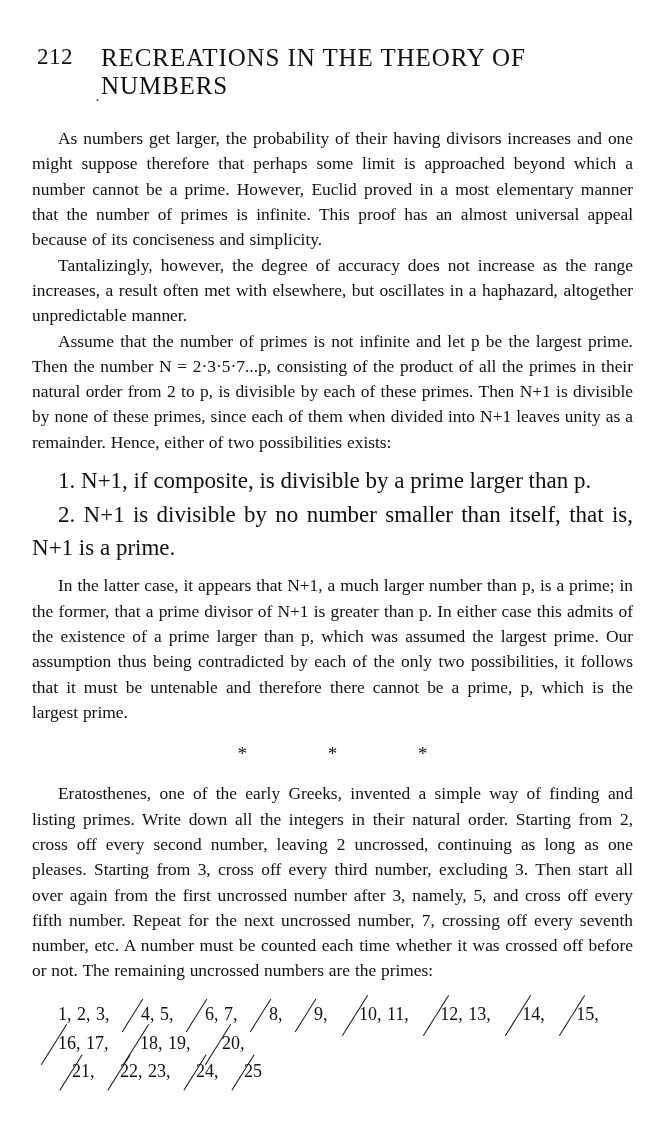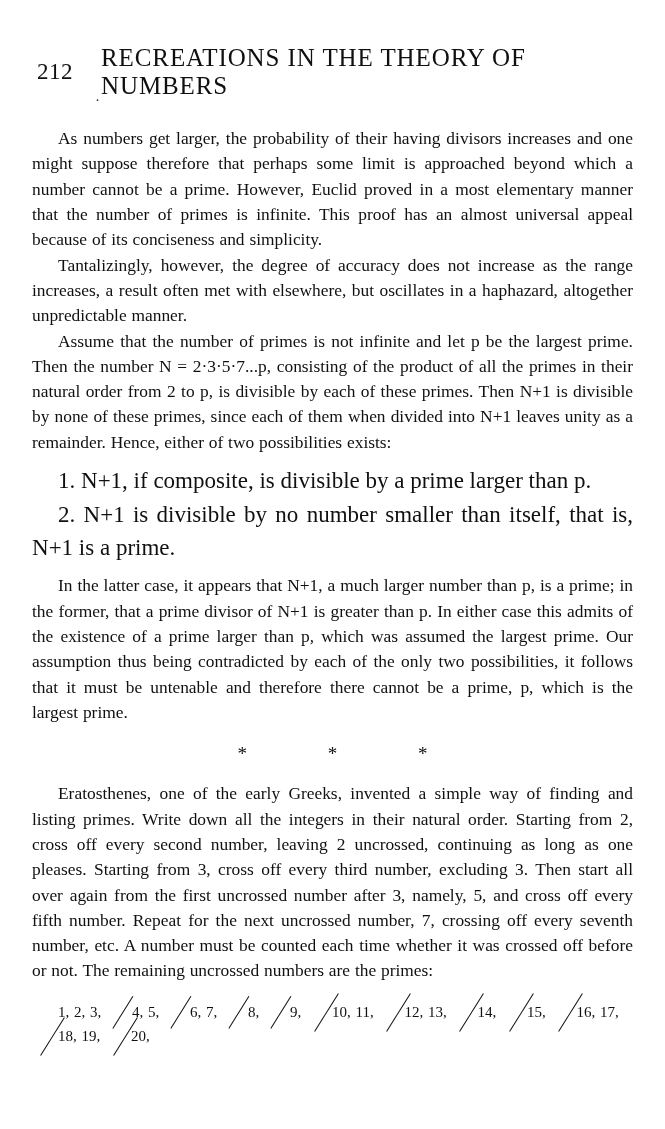--- a/index.html
+++ b/index.html
@@ -16,21 +16,21 @@
   }
   .page {
     position: relative;
     width: 665px;
     height: 1129px;
     box-sizing: border-box;
     padding: 0 32px;
   }
   .header {
     display: flex;
-    align-items: center;
+    align-items: flex-start;
     margin-top: 44px;
     margin-bottom: 26px;
     padding-left: 5px;
   }
   .folio {
     font-size: 23px;
     letter-spacing: 0.5px;
     margin-right: 28px;
     font-family: "Liberation Serif", serif;
   }
@@ -66,21 +66,21 @@
   }
   .ital { }
   .stars {
     text-align: center;
     margin: 18px 0 16px 0;
     font-size: 19px;
     letter-spacing: 38px;
     padding-left: 38px;
   }
   .numbers {
-    font-size: 15px;
+    font-size: 18px;
     line-height: 1.6;
     margin: 16px 0 0 0;
     text-indent: 26px;
     word-spacing: 1px;
   }
   .numbers .l2 {
     display: block;
     text-indent: 20px;
   }
   .struck {
@@ -126,15 +126,16 @@
   <div class="spacer-sm"></div>
 
   <p class="body"><span>In the latter case, it appears that </span><span class="ital">N</span><span>+1, a much larger number than </span><span class="ital">p</span><span>, is a prime; in the former, that a prime divisor of </span><span class="ital">N</span><span>+1 is greater than </span><span class="ital">p</span><span>.   In either case this admits of the existence of a prime larger than </span><span class="ital">p</span><span>, which was assumed the largest prime.   Our assumption thus being contradicted by each of the only two possibilities, it follows that it must be untenable and therefore there cannot be a prime, </span><span class="ital">p</span><span>, which is the largest prime.</span></p>
 
   <div class="stars">*   *   *</div>
 
   <p class="body">Eratosthenes, one of the early Greeks, invented a simple way of finding and listing primes.   Write down all the integers in their natural order.   Starting from 2, cross off every second number, leaving 2 uncrossed, continuing as long as one pleases.   Starting from 3, cross off every third number, excluding 3.   Then start all over again from the first uncrossed number after 3, namely, 5, and cross off every fifth number.   Repeat for the next uncrossed number, 7, crossing off every seventh number, etc.   A number must be counted each time whether it was crossed off before or not.   The remaining uncrossed numbers are the primes:</p>
 
   <div class="numbers">
     <span><span>1</span>, <span>2</span>, <span>3</span>, <span class="struck">4</span>, <span>5</span>, <span class="struck">6</span>, <span>7</span>, <span class="struck">8</span>, <span class="struck">9</span>, <span class="struck">10</span>, <span>11</span>, <span class="struck">12</span>, <span>13</span>, <span class="struck">14</span>, <span class="struck">15</span>, <span class="struck">16</span>, <span>17</span>, <span class="struck">18</span>, <span>19</span>, <span class="struck">20</span>, </span>
+    <span class="l2"><span class="struck">21</span>, <span class="struck">22</span>, <span>23</span>, <span class="struck">24</span>, <span class="struck">25</span></span>
   </div>
 
 </div>
 
 </body></html>

